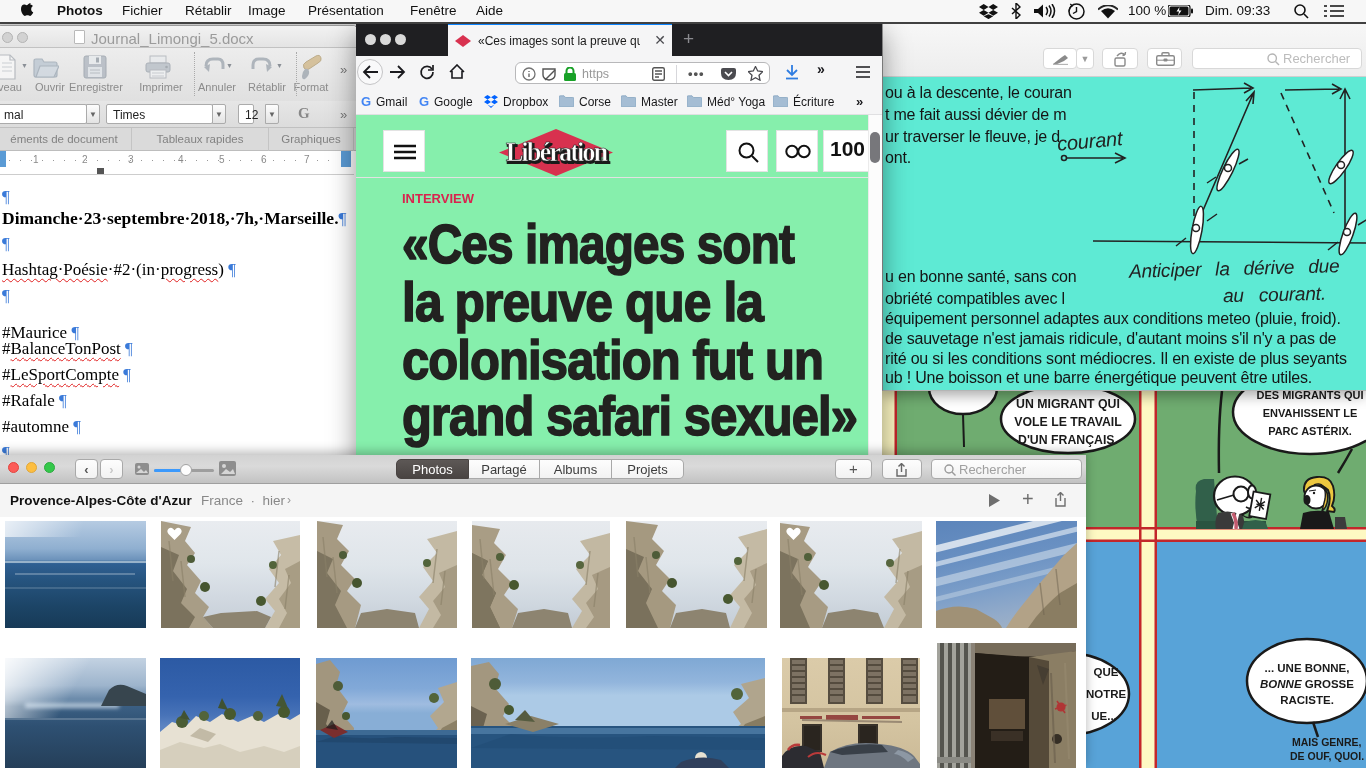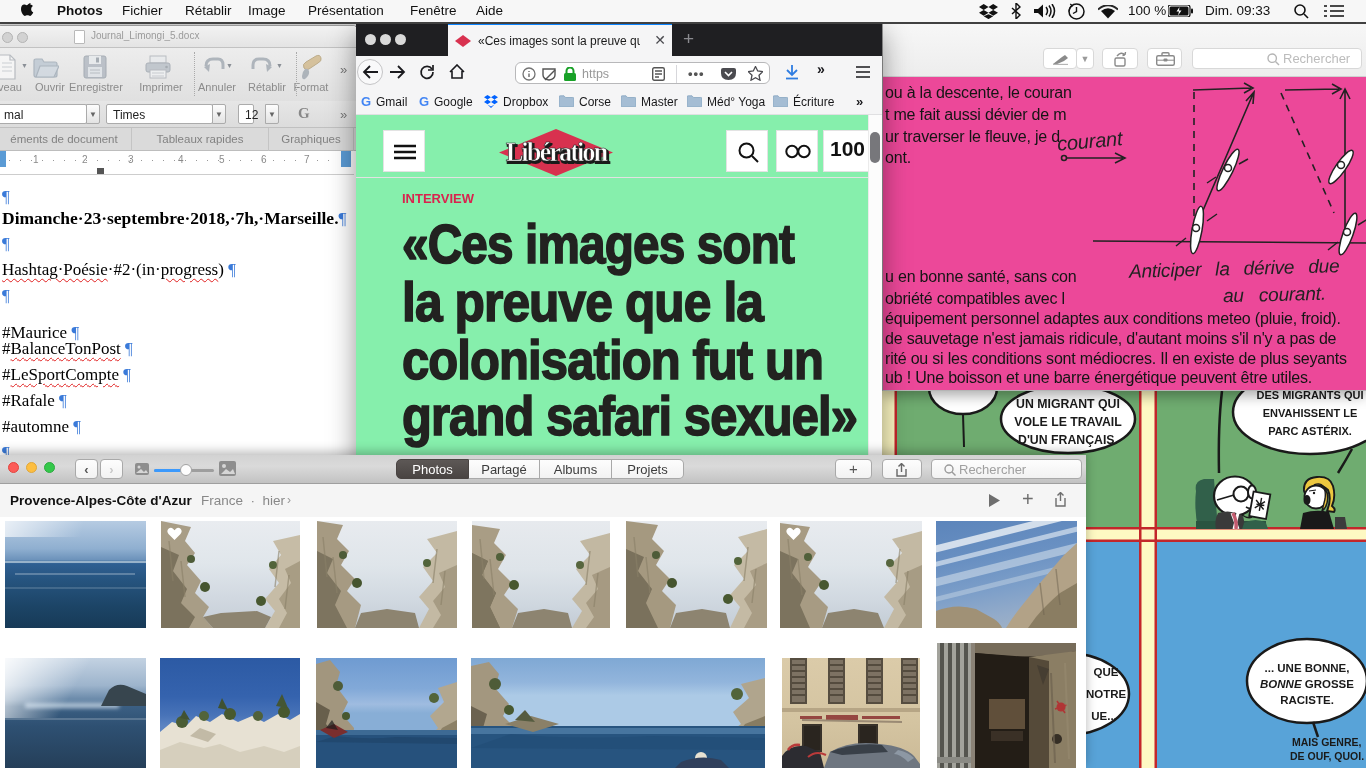--- a/index.html
+++ b/index.html
@@ -9,40 +9,40 @@
 #menubar{position:absolute;left:0;top:0;width:1366px;height:22px;background:#f7f7f7;z-index:50;font-size:13.5px;color:#111}
 #menuline{position:absolute;left:0;top:22px;width:1366px;height:2px;background:#414141;z-index:50}
 #menubar .mi{position:absolute;top:3px}
 #menubar .b{font-weight:bold}
 
 #comic{position:absolute;left:880px;top:385px;width:486px;height:383px;background:#fef9c3;z-index:1;overflow:hidden}
 
 #word{position:absolute;left:-4px;top:25px;width:362px;height:743px;background:#fff;z-index:2;border:1px solid #9a9a9a;border-radius:5px 5px 0 0;box-shadow:0 8px 22px rgba(0,0,0,.35)}
 #word .titlebar{position:absolute;left:0;top:0;width:100%;height:22px;background:linear-gradient(#f2f2f2,#e4e4e4);border-bottom:1px solid #c2c2c2;border-radius:5px 5px 0 0}
 #word .wcirc{position:absolute;top:6px;width:11px;height:11px;border-radius:50%;background:#d2d2d2;border:1px solid #b4b4b4}
-#word .wtitle{position:absolute;top:4px;left:94px;color:#9b9b9b;font-size:10px}
+#word .wtitle{position:absolute;top:4px;left:94px;color:#9b9b9b;font-size:15px}
 #word .doci{position:absolute;top:4px;left:77px;width:11px;height:14px;background:#fff;border:1px solid #b9b9b9;border-radius:1px}
 #word .toolbar{position:absolute;left:0;top:22px;width:100%;height:53px;background:linear-gradient(#ededed,#e0e0e0)}
 #word .toolbar svg{opacity:0.62}
 #word .lbl{position:absolute;top:33px;font-size:11px;color:#8b8b8b;text-align:center}
 #word .row2{position:absolute;left:0;top:75px;width:100%;height:26px;background:linear-gradient(#e6e6e6,#dcdcdc)}
 #word .field{position:absolute;top:3px;height:20px;background:#fff;border:1px solid #ababab;border-radius:2px;font-size:12px;color:#222;padding:3px 0 0 6px}
 #word .farr{position:absolute;top:3px;width:14px;height:20px;background:linear-gradient(#fdfdfd,#e3e3e3);border:1px solid #ababab;border-radius:0 2px 2px 0;color:#666;font-size:8px;text-align:center;padding-top:5px}
 #word .tabs{position:absolute;left:0;top:101px;width:100%;height:24px;background:#dadada;border-top:1px solid #c0c0c0;border-bottom:1px solid #bdbdbd;font-size:11.5px;color:#828282}
 #word .wtab{position:absolute;top:0;height:24px;border-right:1px solid #c4c4c4;text-align:center;padding-top:5px}
 #word .ruler{position:absolute;left:0;top:125px;width:357px;height:24px;background:#fff;border-bottom:1px solid #cdcdcd;font-size:10px;color:#8a8a8a}
 #word .doc{position:absolute;left:0;top:149px;width:357px;height:590px;background:#fff;font-family:"Liberation Serif",serif;font-size:17px;color:#000}
 #word .doc .ln{position:absolute;left:5px;white-space:nowrap}
 .pil{color:#3a7ad9;font-family:"Liberation Serif",serif}
 .sq{text-decoration:underline;text-decoration-style:wavy;text-decoration-color:#e02020;text-decoration-thickness:1px;text-underline-offset:3px}
 
 #preview{position:absolute;left:882px;top:23px;width:484px;height:368px;background:#fff;z-index:3;box-shadow:0 5px 12px rgba(0,0,0,.32);border-left:1px solid #999;border-bottom:1px solid #b5b5b5}
 #preview .ptool{position:absolute;left:0;top:0;width:100%;height:54px;background:linear-gradient(#f7f7f7,#ededed);border-bottom:1px solid #cfcfcf}
 .pbtn{position:absolute;top:25px;height:21px;background:#fff;border:1px solid #d8d8d8;border-radius:4px}
-#preview .pdf{position:absolute;left:0;top:54px;width:100%;height:313px;background:#ec4899;font-size:16px;color:#151515;letter-spacing:-0.2px}
+#preview .pdf{position:absolute;left:0;top:54px;width:100%;height:313px;background:#5eead4;font-size:16px;color:#151515;letter-spacing:-0.2px}
 #preview .pl{position:absolute;left:2px;white-space:nowrap}
 .hand{font-style:italic;color:#222}
 
 #firefox{position:absolute;left:356px;top:23px;width:526px;height:745px;z-index:4;box-shadow:0 10px 26px rgba(0,0,0,.42);background:#fff}
 #ff-tabbar{position:absolute;left:0;top:0;width:100%;height:33px;background:#1f1f22}
 #ff-tabbar .circ{position:absolute;top:11px;width:11px;height:11px;border-radius:50%;background:#d9d9d9}
 #ff-tab{position:absolute;left:92px;top:0;width:224px;height:33px;background:#f5f5f6;border-top:2px solid #0a84ff}
 #ff-tab .ttl{position:absolute;left:30px;top:9px;font-size:12px;color:#1a1a1a;width:162px;overflow:hidden;white-space:nowrap}
 #ff-toolbar{position:absolute;left:0;top:33px;width:100%;height:33px;background:#f5f5f6}
 #ff-bookbar{position:absolute;left:0;top:66px;width:100%;height:26px;background:#f5f5f6;border-bottom:1px solid #e0e0e2;font-size:12px;color:#18181a}

